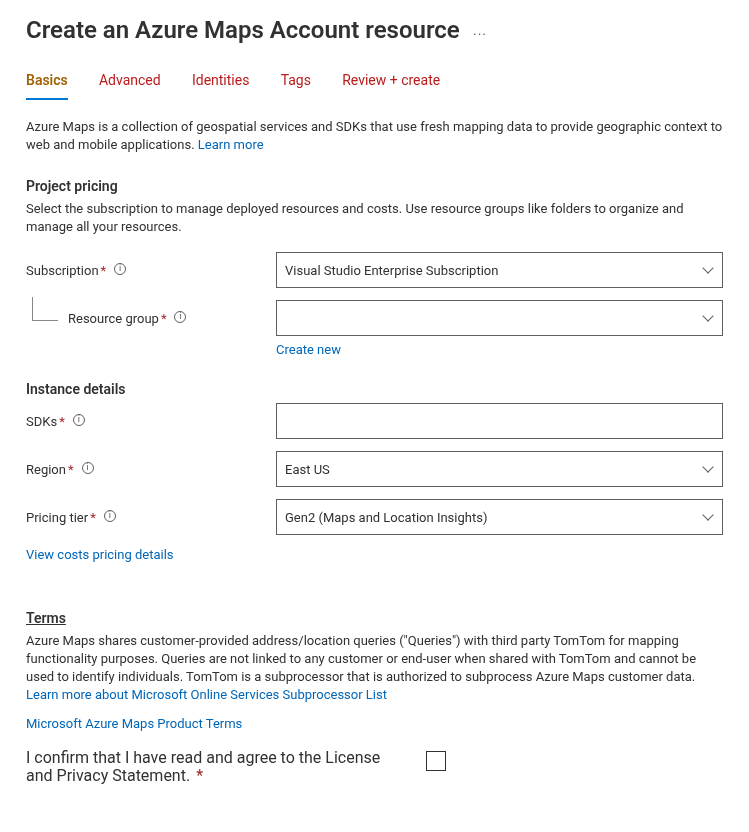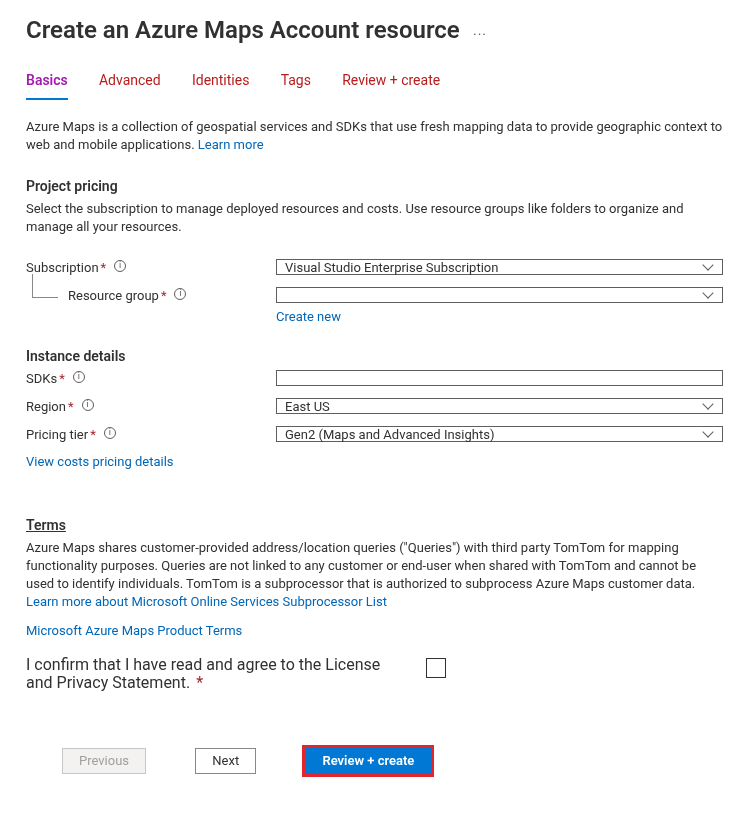--- a/index.html
+++ b/index.html
@@ -38,37 +38,37 @@
     padding: 6px 0 10px 0;
     margin-right: 28px;
     font-size: 14px;
     color: #b91c1c;
     cursor: pointer;
     border-bottom: 2px solid transparent;
   }
   .tab.active {
     font-weight: 600;
     border-bottom: 2px solid #0078d4;
-    color: #a21caf;
+    color: #a16207;
   }
   .intro {
     margin-top: 18px;
     font-size: 13px;
     line-height: 18px;
   }
   a.link { color: #0066b8; text-decoration: none; cursor: pointer; }
   h3.section {
     font-size: 14px;
     font-weight: 600;
     margin: 24px 0 6px 0;
   }
   .section-desc {
     font-size: 13px;
     line-height: 18px;
-    margin-bottom: 23px;
+    margin-bottom: 16px;
   }
   .form-row {
     display: flex;
     align-items: center;
     margin-bottom: 12px;
   }
   .form-label-col {
     width: 250px;
     flex-shrink: 0;
     font-size: 13px;
@@ -100,21 +100,21 @@
     color: #605e5c;
     margin-left: 8px;
     line-height: 1;
   }
   .form-control-col {
     flex: 1;
   }
   .dropdown, .textbox {
     width: 100%;
     border: 1px solid #605e5c;
-    height: 16px;
+    height: 36px;
     font-size: 13px;
     padding: 0 8px;
     background: #fff;
     display: flex;
     align-items: center;
     justify-content: space-between;
     cursor: pointer;
   }
   .textbox { cursor: text; }
   .chevron-open {
@@ -278,21 +278,21 @@
   </div>
 
   <div class="form-row">
     <div class="form-label-col">
       <span>Pricing tier</span>
       <span class="req">*</span>
       <span class="info-icon">i</span>
     </div>
     <div class="form-control-col">
       <div class="dropdown">
-        <span>Gen2 (Maps and Advanced Insights)</span>
+        <span>Gen2 (Maps and Location Insights)</span>
         <span class="chevron-open"></span>
       </div>
     </div>
   </div>
 
   <div class="mt8">
     <a class="link">View costs pricing details</a>
   </div>
 
   <h3 class="section" style="margin-top:48px;text-decoration:underline;">Terms</h3>

